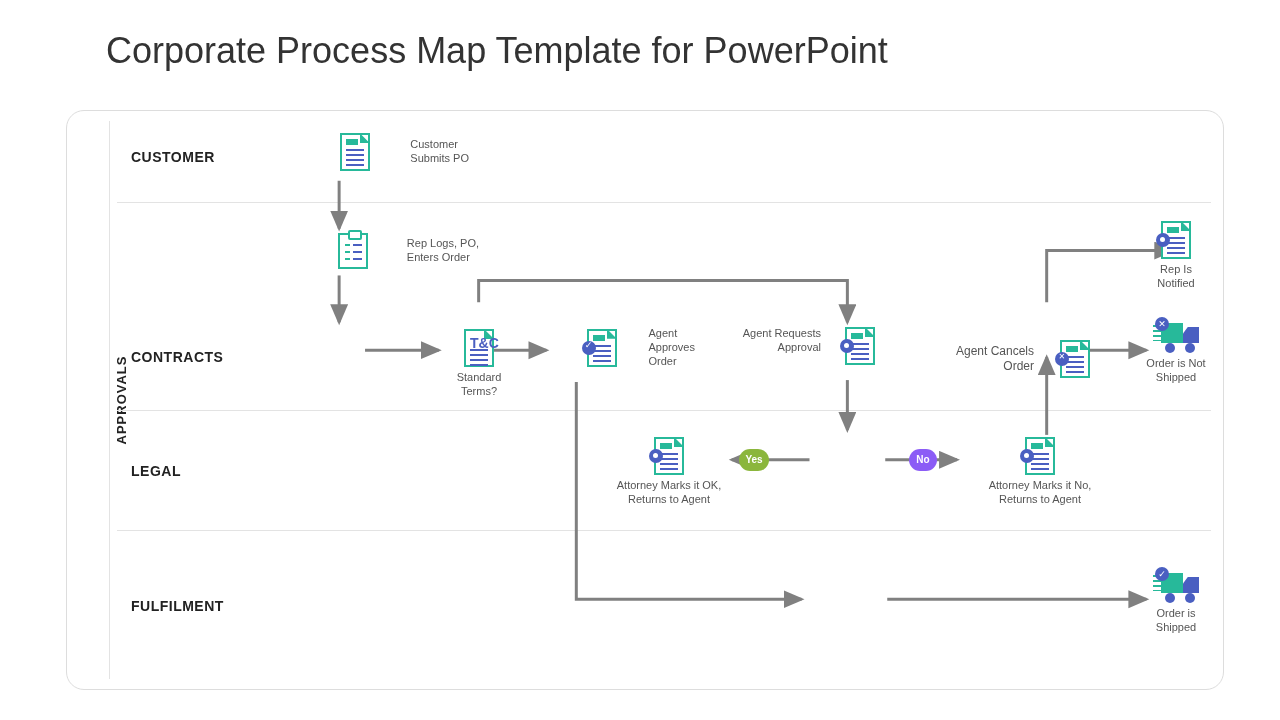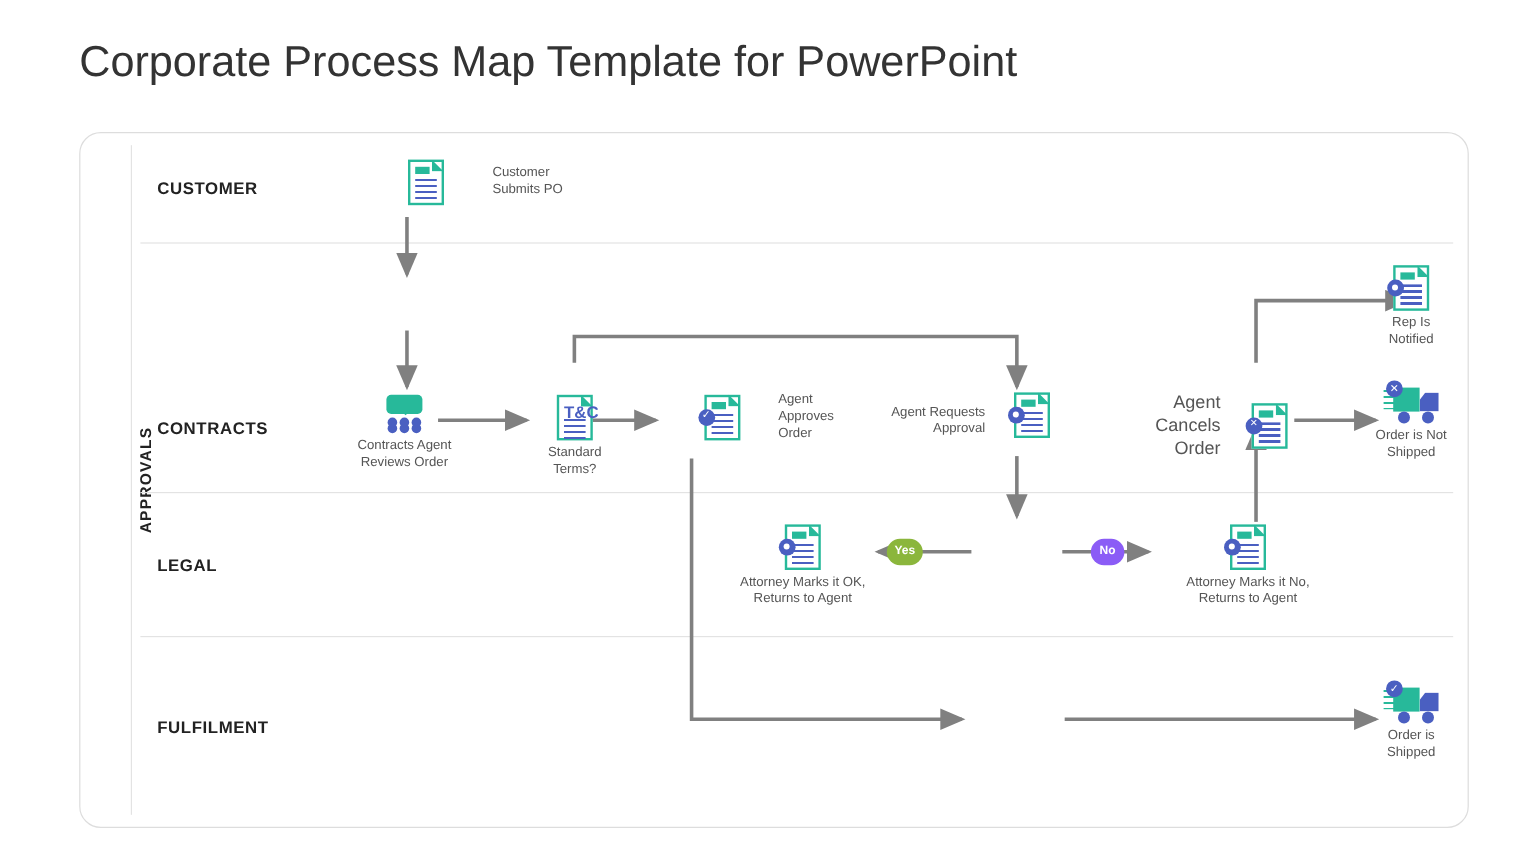--- a/index.html
+++ b/index.html
@@ -7,21 +7,21 @@
     font-family: "Segoe UI", Arial, sans-serif;
     background: #fff;
     width: 1280px;
     height: 720px;
     overflow: hidden;
   }
   .title {
     font-size: 36px;
     font-weight: 400;
     color: #333;
-    padding: 30px 0 20px 66px;
+    padding: 30px 0 20px 106px;
   }
   .frame {
     position: absolute;
     left: 66px;
     top: 110px;
     width: 1158px;
     height: 580px;
     border: 1px solid #ddd;
     border-radius: 18px;
   }
@@ -277,43 +277,38 @@
 
     <div class="node side" style="left:200px; top:22px; width:160px; display:flex; align-items:center; gap:10px">
       <div class="icon-doc">
           <div class="hdr"></div>
           <div class="lines"></div>
         </div>
       <div class="lbl" style="margin:0; white-space:pre-line; font-size:11px">Customer
 Submits PO</div>
     </div>
 
+    <div class="node side" style="left:200px; top:122px; width:170px; display:flex; align-items:center; gap:10px">
+      <div class="icon-checklist">
+          <div class="rows"></div>
+        </div>
+      <div class="lbl" style="margin:0; white-space:pre-line; font-size:11px">Rep Logs, PO,
+Enters Order</div>
+    </div>
 
     <div class="node" style="left:1012px; top:110px; width:110px">
       <div class="icon-doc">
           <div class="hdr"></div>
           <div class="lines"></div>
           <div class="badge"></div>
         </div>
       <div class="lbl" style="white-space:pre-line">Rep Is
 Notified</div>
     </div>
 
-    <div class="node" style="left:168px; top:218px; width:120px">
-      <div class="icon-team">
-          <div class="bubble"></div>
-          <div class="ppl">
-            <span></span>
-            <span></span>
-            <span></span>
-          </div>
-        </div>
-      <div class="lbl" style="white-space:pre-line">Contracts Agent
-Reviews Order</div>
-    </div>
 
     <div class="node" style="left:320px; top:218px; width:100px">
       <div class="icon-doc">
           <div class="tc">T&amp;C</div>
           <div class="lines" style="top:18px"></div>
         </div>
       <div class="lbl" style="white-space:pre-line">Standard
 Terms?</div>
     </div>
 
@@ -321,32 +316,32 @@
       <div class="icon-doc">
           <div class="hdr"></div>
           <div class="lines"></div>
           <div class="badge chk"></div>
         </div>
       <div class="lbl" style="margin:0; white-space:pre-line; font-size:11px">Agent
 Approves
 Order</div>
     </div>
 
-    <div class="node side" style="left:622px; top:216px; width:160px; display:flex; align-items:flex-end; gap:8px">
+    <div class="node side" style="left:622px; top:216px; width:160px; display:flex; align-items:flex-start; gap:8px">
       <div class="lbl" style="margin:0; white-space:pre-line; font-size:11px; text-align:right; width:90px">Agent Requests
 Approval</div>
       <div class="icon-doc">
           <div class="hdr"></div>
           <div class="lines"></div>
           <div class="badge"></div>
         </div>
     </div>
 
     <div class="node side" style="left:822px; top:216px; width:160px; display:flex; align-items:center; gap:8px">
-      <div class="lbl" style="margin:0; white-space:pre-line; font-size:15px; text-align:right; width:86px">Agent Cancels
+      <div class="lbl" style="margin:17px; white-space:pre-line; font-size:12px; text-align:right; width:86px">Agent Cancels
 Order</div>
       <div class="icon-doc">
           <div class="hdr"></div>
           <div class="lines"></div>
           <div class="badge x"></div>
         </div>
     </div>
 
     <div class="node" style="left:1012px; top:212px; width:110px">
       <div class="icon-truck">

